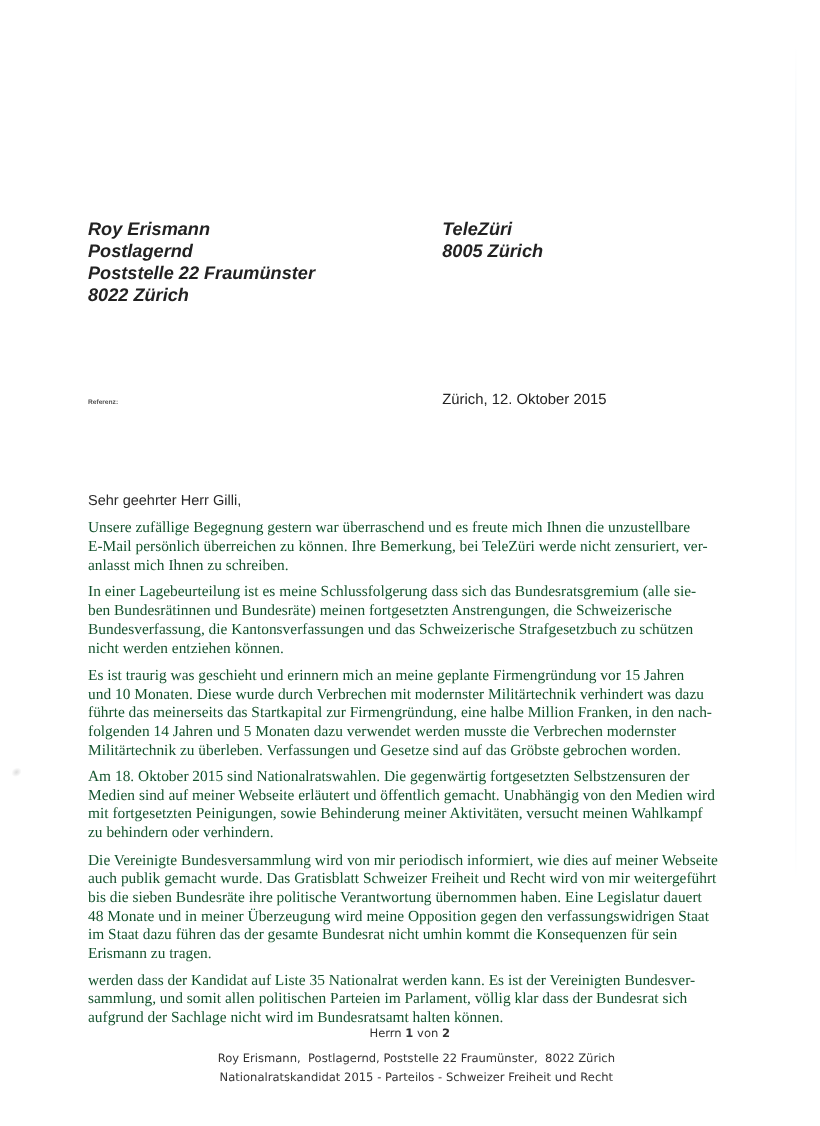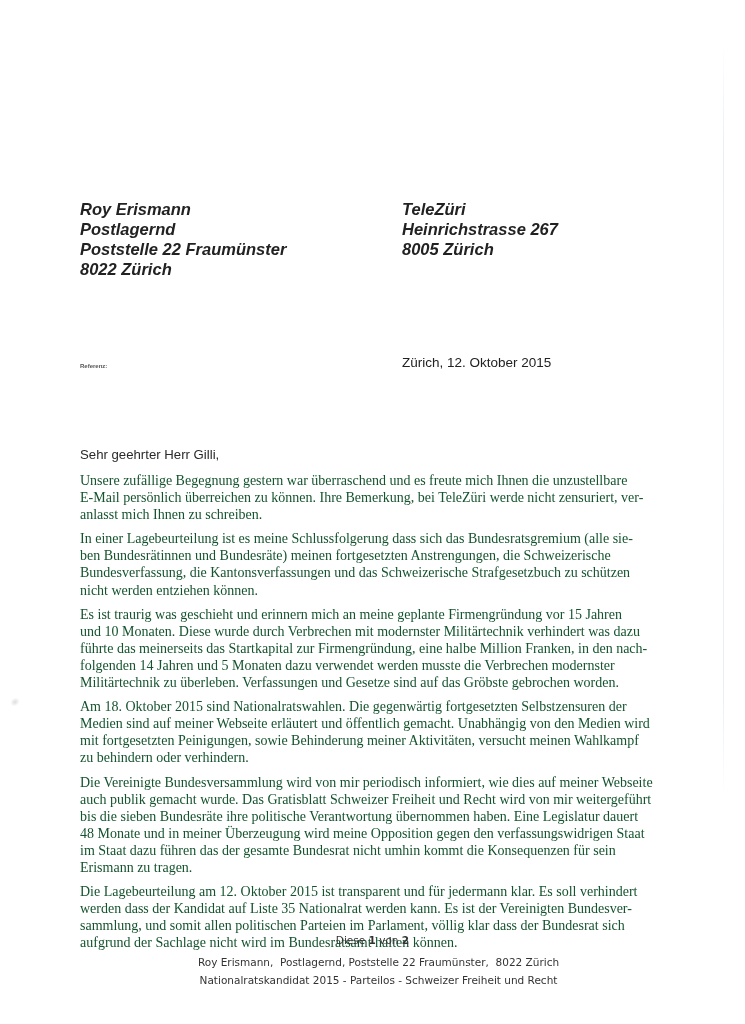--- a/index.html
+++ b/index.html
@@ -108,21 +108,20 @@
 
 <div class="address-block sender">
   <div>Roy Erismann</div>
   <div>Postlagernd</div>
   <div>Poststelle 22 Fraumünster</div>
   <div>8022 Zürich</div>
 </div>
 
 <div class="address-block recipient">
   <div>TeleZüri</div>
-  <div>Heinrichstrasse 267</div>
   <div>8005 Zürich</div>
 </div>
 
 <div class="referenz">Referenz:</div>
 <div class="date">Zürich, 12. Oktober 2015</div>
 
 <div class="salutation">Sehr geehrter Herr Gilli,</div>
 
 <div class="body-text">
   <p>
@@ -151,22 +150,21 @@
   </p>
   <p>
     <span class="line">Die Vereinigte Bundesversammlung wird von mir periodisch informiert, wie dies auf meiner Webseite</span>
     <span class="line">auch publik gemacht wurde. Das Gratisblatt Schweizer Freiheit und Recht wird von mir weitergeführt</span>
     <span class="line">bis die sieben Bundesräte ihre politische Verantwortung übernommen haben. Eine Legislatur dauert</span>
     <span class="line">48 Monate und in meiner Überzeugung wird meine Opposition gegen den verfassungswidrigen Staat</span>
     <span class="line">im Staat dazu führen das der gesamte Bundesrat nicht umhin kommt die Konsequenzen für sein</span>
     <span class="line">Erismann zu tragen.</span>
   </p>
   <p>
-    <span class="line">Die Lagebeurteilung am 12. Oktober 2015 ist transparent und für jedermann klar. Es soll verhindert</span>
     <span class="line">werden dass der Kandidat auf Liste 35 Nationalrat werden kann. Es ist der Vereinigten Bundesver-</span>
     <span class="line">sammlung, und somit allen politischen Parteien im Parlament, völlig klar dass der Bundesrat sich</span>
     <span class="line">aufgrund der Sachlage nicht wird im Bundesratsamt halten können.</span>
   </p>
 </div>
 
-<div class="footer page-num"><span>Diese </span><b>1</b><span> von </span><b>2</b></div>
+<div class="footer page-num"><span>Herrn </span><b>1</b><span> von </span><b>2</b></div>
 <div class="footer footer-line1" style="white-space: pre;">Roy Erismann,  Postlagernd, Poststelle 22 Fraumünster,  8022 Zürich</div>
 <div class="footer footer-line2">Nationalratskandidat 2015 - Parteilos - Schweizer Freiheit und Recht</div>
 
 </body></html>

